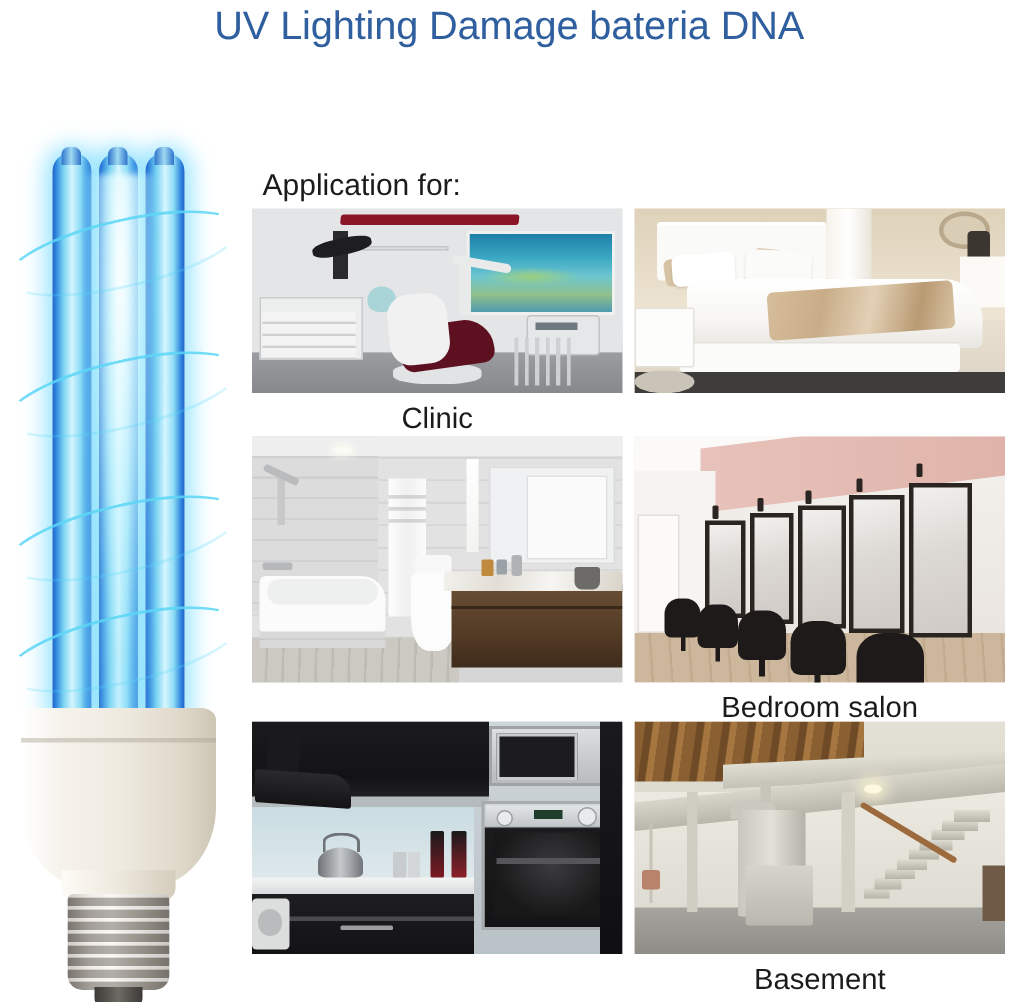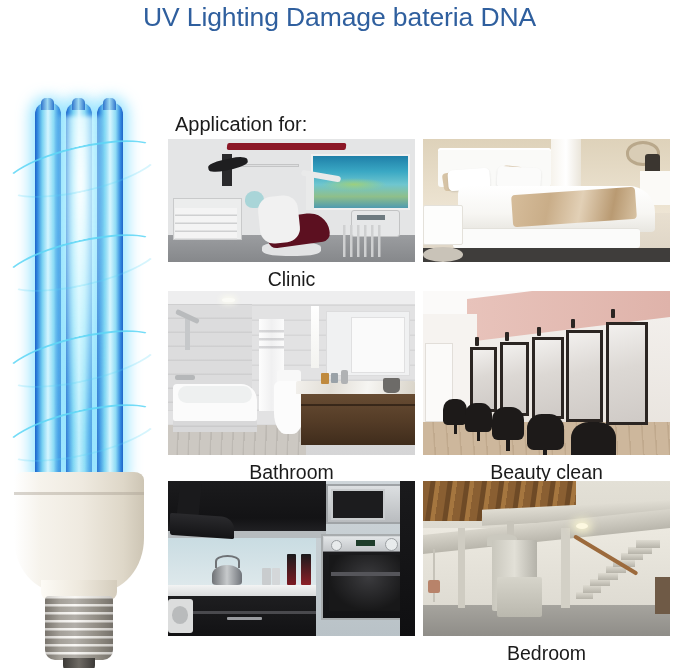--- a/index.html
+++ b/index.html
@@ -403,21 +403,20 @@
       <div class="sc ba-curtain"></div>
       <div class="sc ba-tank"></div>
         <div class="sc ba-toilet"></div>
       <div class="sc ba-vanity"></div>
         <div class="sc ba-counter"></div>
       <div class="sc ba-sinkf"></div>
         <div class="sc ba-bottle"></div>
       <div class="sc ba-bottle2"></div>
         <div class="sc ba-vase"></div>
     </div>
-    <div class="caption">Bathroom</div>
   </div>
 
   <div class="cell col-r row-2">
     <div class="photo salon">
       <div class="sc sa-ceil"></div>
       <div class="sc sa-pink"></div>
       <div class="sc sa-wall"></div>
         <div class="sc sa-door"></div>
       <div class="sc sa-floor"></div>
       <div class="sc mir" style="left:19%;top:34%;width:11%;height:40%;"></div>
@@ -429,21 +428,21 @@
       <div class="sc sa-wallsconce" style="left:33%;top:25%;"></div>
       <div class="sc sa-wallsconce" style="left:46%;top:22%;"></div>
       <div class="sc sa-wallsconce" style="left:60%;top:17%;"></div>
       <div class="sc sa-wallsconce" style="left:76%;top:11%;"></div>
       <div class="sc chair" style="left:8%;top:66%;width:10%;height:16%;"></div>
       <div class="sc chair" style="left:17%;top:68%;width:11%;height:18%;"></div>
       <div class="sc chair" style="left:28%;top:71%;width:13%;height:20%;"></div>
       <div class="sc chair" style="left:42%;top:75%;width:15%;height:22%;"></div>
       <div class="sc chair" style="left:60%;top:80%;width:18%;height:24%;"></div>
     </div>
-    <div class="caption">Beauty clean</div>
+    <div class="caption">Bedroom salon</div>
   </div>
 
   <div class="cell col-l row-3">
     <div class="photo kitchen">
       <div class="sc ki-back"></div>
       <div class="sc ki-upper"></div>
         <div class="sc ki-upper2"></div>
       <div class="sc ki-hoodchim"></div>
         <div class="sc ki-hood"></div>
       <div class="sc ki-counter"></div>
@@ -493,16 +492,16 @@
         <div class="step" style="left:26%; top:52%; width:24%; height:9%;"></div>
         <div class="step" style="left:35%; top:44%; width:25%; height:9%;"></div>
         <div class="step" style="left:44%; top:36%; width:26%; height:9%;"></div>
         <div class="step" style="left:53%; top:28%; width:27%; height:9%;"></div>
         <div class="step" style="left:62%; top:20%; width:28%; height:9%;"></div>
         <div class="step" style="left:71%; top:12%; width:29%; height:9%;"></div>
       </div>
       <div class="sc bs-rail"></div>
       <div class="sc bs-shelf"></div>
     </div>
-    <div class="caption">Bedroom</div>
+    <div class="caption">Basement</div>
   </div>
 
 </div>
 
 </body></html>

